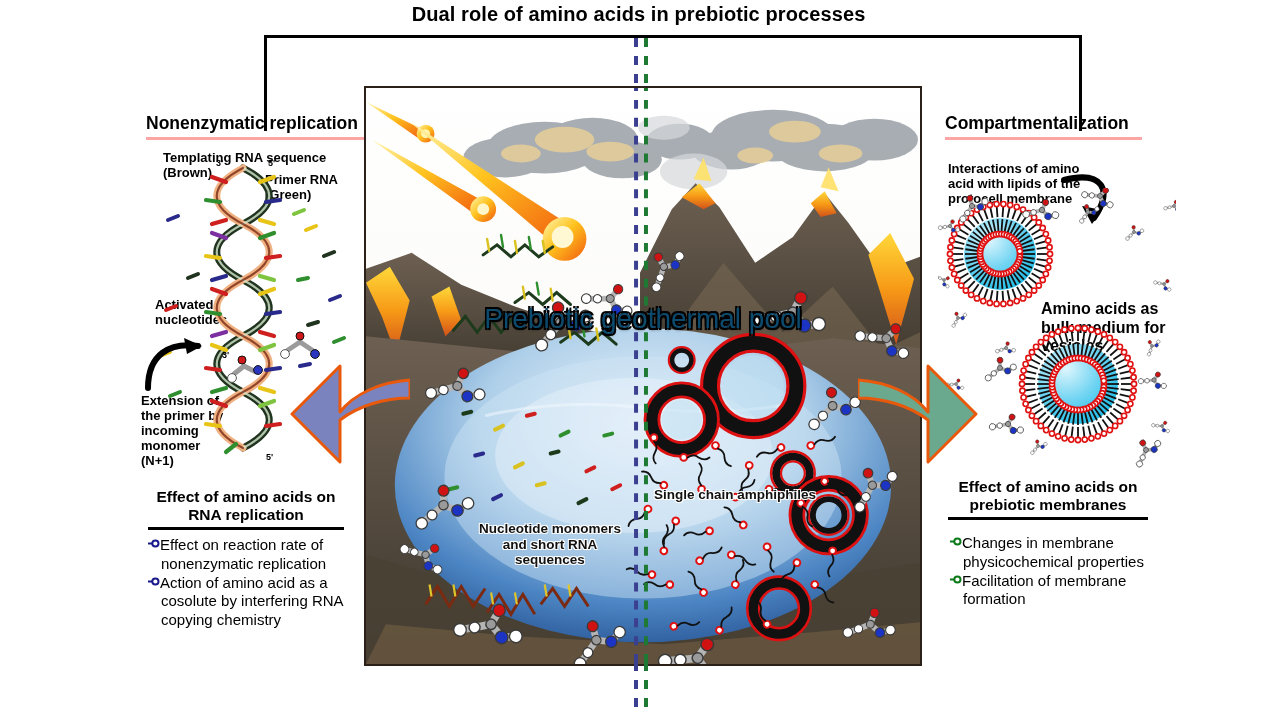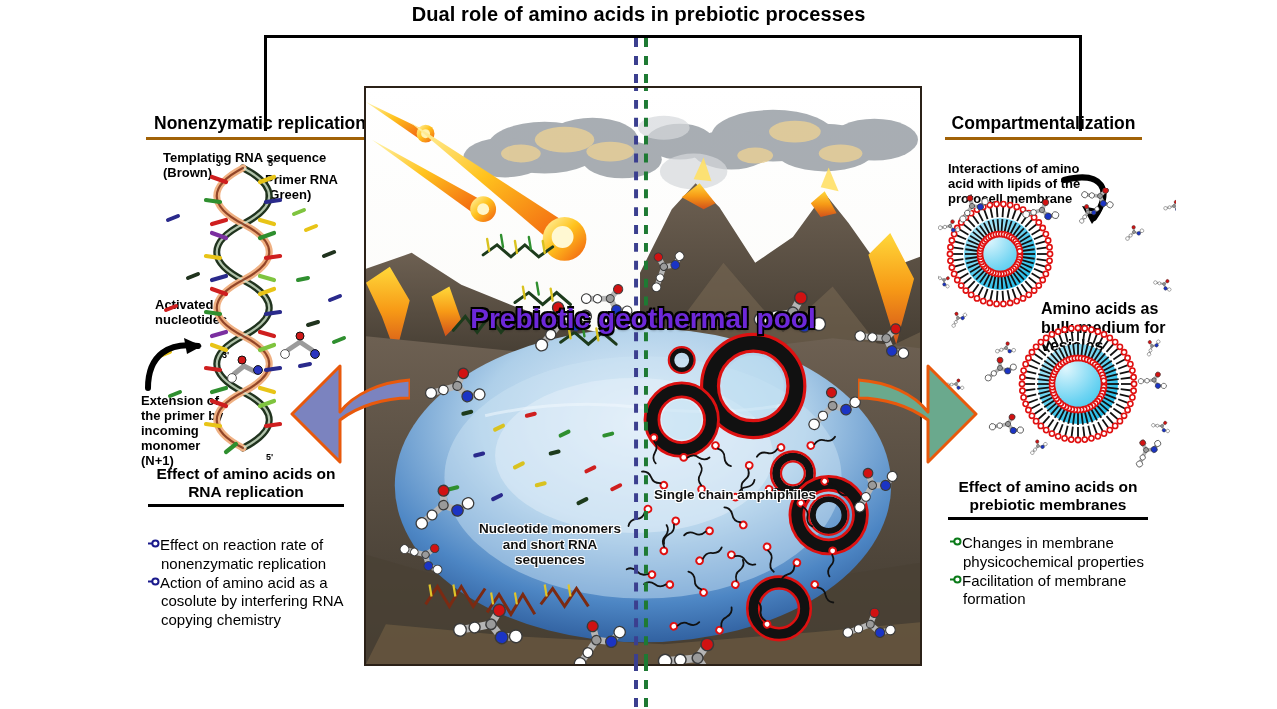--- a/index.html
+++ b/index.html
@@ -8,29 +8,29 @@
   .stage{position:absolute;inset:0;width:1277px;height:596px;}
 
   
   .main-title{position:absolute;left:0;top:3px;width:1277px;text-align:center;
     font-size:20px;font-weight:bold;letter-spacing:.1px;}
   .bracket{position:absolute;left:264px;top:35px;width:818px;height:96px;
     border-top:3px solid #000;border-left:3px solid #000;border-right:3px solid #000;
     box-sizing:border-box;}
 
   
-  .sec-head{position:absolute;font-size:17.5px;font-weight:bold;text-align:center;
-    border-bottom:3px solid #a16207;padding-bottom:3px;}
+  .sec-head{position:absolute;font-size:17.5px;font-weight:bold;text-align:left;
+    border-bottom:3px solid #fca5a5;padding-bottom:3px;}
   #head-left{left:146px;top:113px;width:228px;}
   #head-right{left:945px;top:113px;width:197px;}
 
   
   .eff-head{position:absolute;font-size:15.5px;font-weight:bold;text-align:center;
     line-height:1.18;border-bottom:3px solid #000;padding-bottom:2px;}
-  #eff-left{left:148px;top:465px;width:196px;}
+  #eff-left{left:148px;top:488px;width:196px;}
   #eff-right{left:948px;top:478px;width:200px;}
 
   .bullets{position:absolute;font-size:15px;line-height:1.25;}
   #bul-left{left:148px;top:536px;width:212px;}
   #bul-right{left:950px;top:534px;width:210px;}
   .bul{display:block;margin-bottom:0px;text-indent:-13px;padding-left:13px;}
   .dot{display:inline-block;width:12px;vertical-align:1px;}
   .dot svg{display:block;}
 
   
@@ -40,21 +40,21 @@
   #anno-activated{left:155px;top:297px;width:95px;}
   #anno-extension{left:141px;top:393px;width:92px;}
   #anno-interact{left:948px;top:161px;width:150px;}
   #anno-bulk{left:1041px;top:300px;width:135px;font-size:16px;}
 
   
   .scene{position:absolute;left:364px;top:86px;width:558px;height:580px;
     border:2px solid #2b2118;box-sizing:border-box;overflow:hidden;background:#fdfdfb;}
   .scene svg{display:block;width:100%;height:100%;}
 
-  .scene-label{position:absolute;font-weight:bold;color:#6d28d9;
+  .scene-label{position:absolute;font-weight:normal;color:#0c4a6e;
     text-shadow:-1.6px -1.6px 0 #000,1.6px -1.6px 0 #000,-1.6px 1.6px 0 #000,
       1.6px 1.6px 0 #000,0 2px 3px rgba(0,0,0,.55);}
   #pool-title{left:364px;top:303px;width:558px;text-align:center;font-size:28px;}
   .pool-sub{position:absolute;font-size:13.5px;font-weight:bold;color:#111;
     text-align:center;line-height:1.15;
     text-shadow:-1px -1px 0 #fff,1px -1px 0 #fff,-1px 1px 0 #fff,1px 1px 0 #fff;}
   #sub-nucleo{left:470px;top:487px;width:160px;margin-top:34px;}
   #sub-amph{left:650px;top:487px;width:170px;}
 
   .footer-note{position:absolute;left:364px;top:684px;width:558px;text-align:center;

